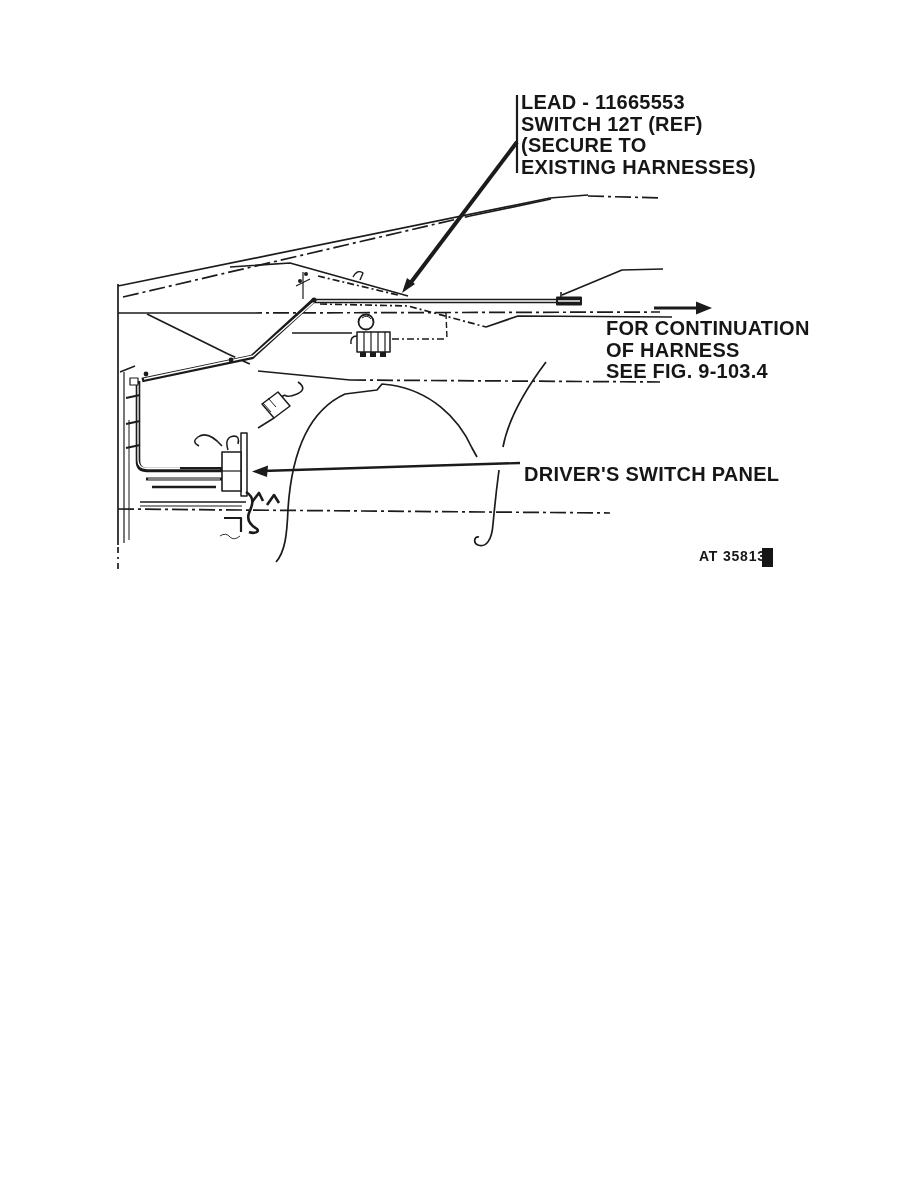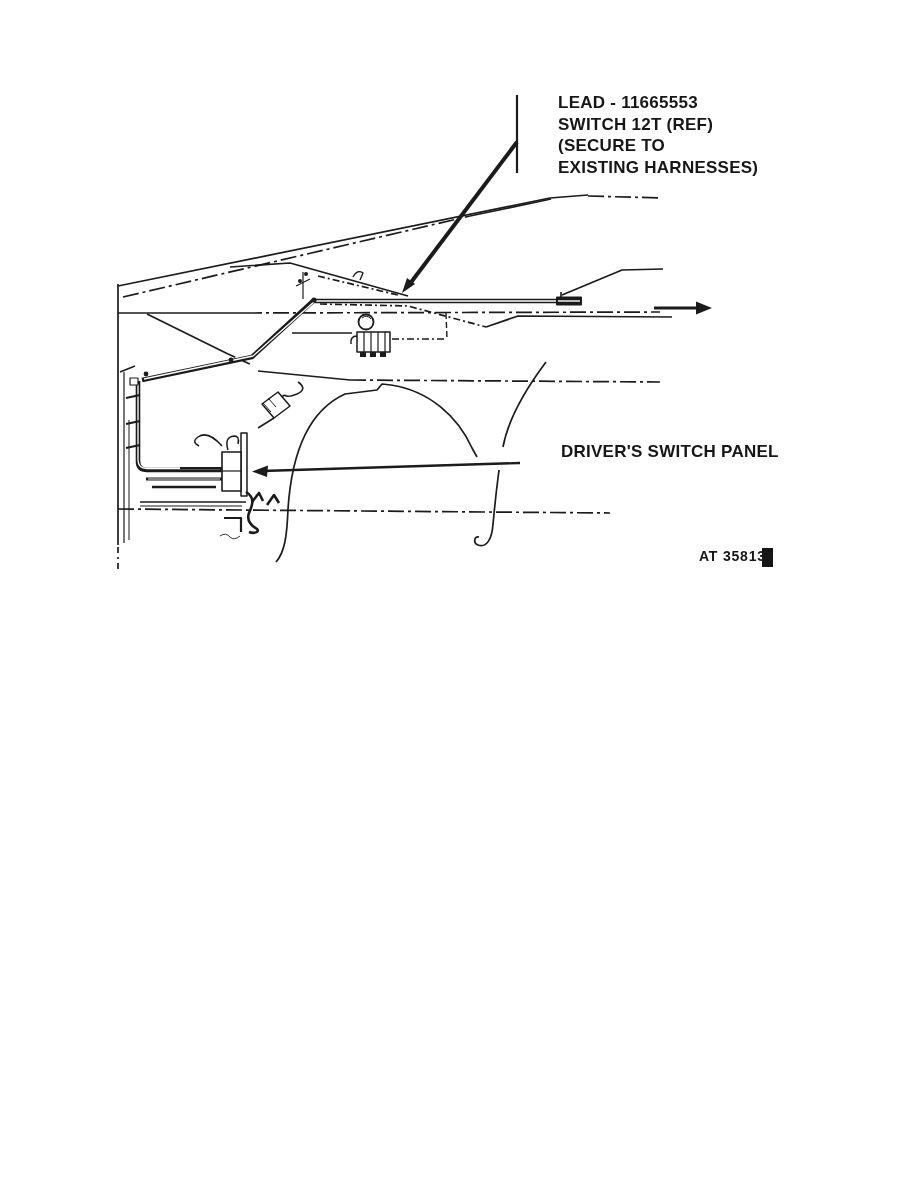--- a/index.html
+++ b/index.html
@@ -5,23 +5,22 @@
   html,body{margin:0;padding:0;}
   body{
     width:918px;height:1188px;position:relative;
     background:#ffffff;overflow:hidden;
     font-family:"Liberation Sans",sans-serif;
   }
   .stage{position:absolute;left:0;top:0;width:918px;height:1188px;}
   svg{position:absolute;left:0;top:0;}
   .callout{
     position:absolute;color:#161616;font-weight:bold;
-    font-size:17px;line-height:21.5px;letter-spacing:.25px;
+    font-size:20px;line-height:21.5px;letter-spacing:.25px;
     white-space:nowrap;
-    margin-left:37px;
   }
   .callout span{display:block;}
   .fig-id{
     position:absolute;left:699px;top:548px;color:#161616;
     font-weight:bold;font-size:14px;letter-spacing:.8px;
   }
   .fig-block{
     position:absolute;left:762px;top:548px;width:11px;height:19px;
     background:#161616;
   }
@@ -155,21 +154,26 @@
     </g>
   </svg>
 
   <div class="callout" style="left:521px;top:92px;">
     <span>LEAD - 11665553</span>
     <span>SWITCH 12T (REF)</span>
     <span>(SECURE TO</span>
     <span>EXISTING HARNESSES)</span>
   </div>
 
+  <div class="callout" style="left:606px;top:318px;">
+    <span>FOR CONTINUATION</span>
+    <span>OF HARNESS</span>
+    <span>SEE FIG. 9-103.4</span>
+  </div>
 
-  <div class="callout" style="left:524px;top:441px;text-align:center;">
+  <div class="callout" style="left:524px;top:464px;text-align:center;">
     <span>DRIVER'S SWITCH PANEL</span>
   </div>
 
   <div class="fig-id">AT 35813</div>
   <div class="fig-block"></div>
 
 </div>
 
 </body></html>

